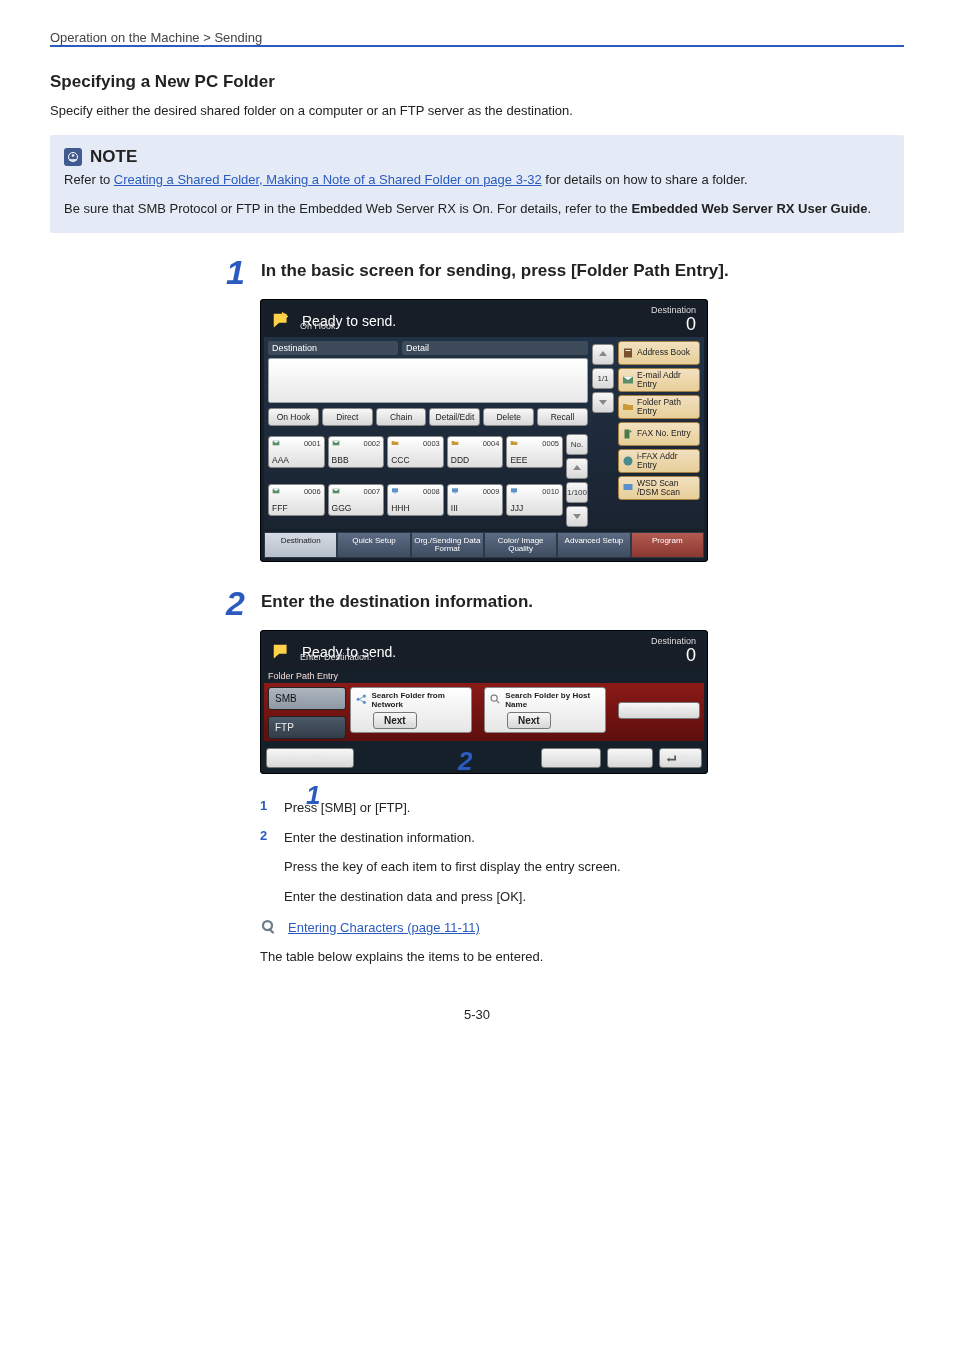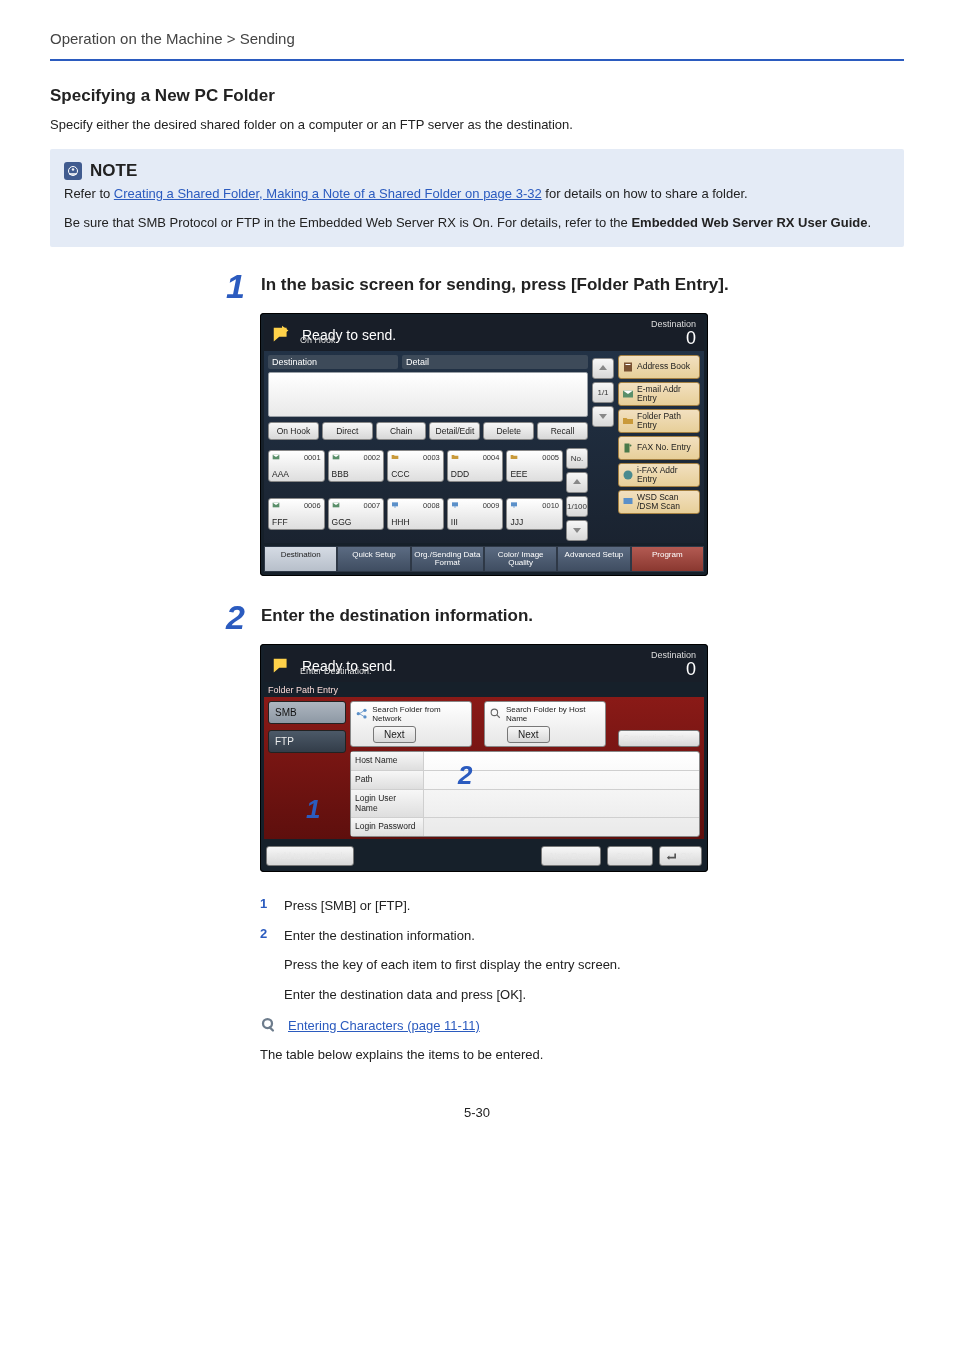--- a/index.html
+++ b/index.html
@@ -12,23 +12,23 @@
   }
   .page {
     width: 954px;
     min-height: 1350px;
     margin: 0 auto;
     padding: 30px 50px 60px 50px;
     box-sizing: border-box;
     position: relative;
   }
   .breadcrumb {
-    font-size: 15px;
+    font-size: 13px;
     color: #444;
-    padding-bottom: 12px;
+    padding-bottom: 0;
   }
   .hr-top {
     height: 2px;
     background: #2b5bbf;
     margin: 0 0 25px 0;
   }
   .h2 {
     font-size: 17px;
     font-weight: bold;
     color: #222;
@@ -236,21 +236,21 @@
     color: #111;
   }
   .fp-title {
     color: #f7d9d6; font-size: 9px; padding: 3px 2px 2px 4px;
   }
   .p2-main {
     flex: 1;
     display: flex; flex-direction: column; gap: 4px;
     position: relative;
   }
-  .search-row { display: flex; gap: 12px; align-items: flex-end; }
+  .search-row { display: flex; gap: 12px; align-items: center; font-weight: bold; }
   .search-block {
     flex: 1;
     background: linear-gradient(#fff,#e6e6e6);
     border: 1px solid #888; border-radius: 3px;
     padding: 3px 4px;
     font-size: 8px; color: #222;
     display: flex; flex-direction: column; gap: 3px;
   }
   .search-block .sb-top { display: flex; gap: 4px; align-items: center; }
   .sb-ic { width: 14px; height: 14px; }
@@ -606,38 +606,20 @@
                       <circle cx="10" cy="10" r="6" fill="none" stroke="#666" stroke-width="2"></circle>
                       <path d="M15 15l5 5" stroke="#666" stroke-width="2"></path>
                     </svg></span>
                 <span>Search Folder by Host Name</span>
               </div>
               <div class="next-btn">Next</div>
             </div>
             <div class="conn-test">Connection Test</div>
           </div>
 
-          <div class="field-grid" id="field-grid">
-              <div class="field-row">
-                <div class="field-label">Host Name</div>
-                <div class="field-val"></div>
-              </div>
-              <div class="field-row">
-                <div class="field-label">Path</div>
-                <div class="field-val"></div>
-              </div>
-              <div class="field-row">
-                <div class="field-label">Login User Name</div>
-                <div class="field-val"></div>
-              </div>
-              <div class="field-row">
-                <div class="field-label">Login Password</div>
-                <div class="field-val"></div>
-              </div>
-            </div>
         </div>
       </div>
 
       <div class="p2-bottom">
         <div class="btn">Add to Addr Book</div>
         <div class="spacer"></div>
         <div class="btn">Next Dest.</div>
         <div class="btn">Cancel</div>
         <div class="btn ok">
           <svg width="10" height="10" viewBox="0 0 24 24">

